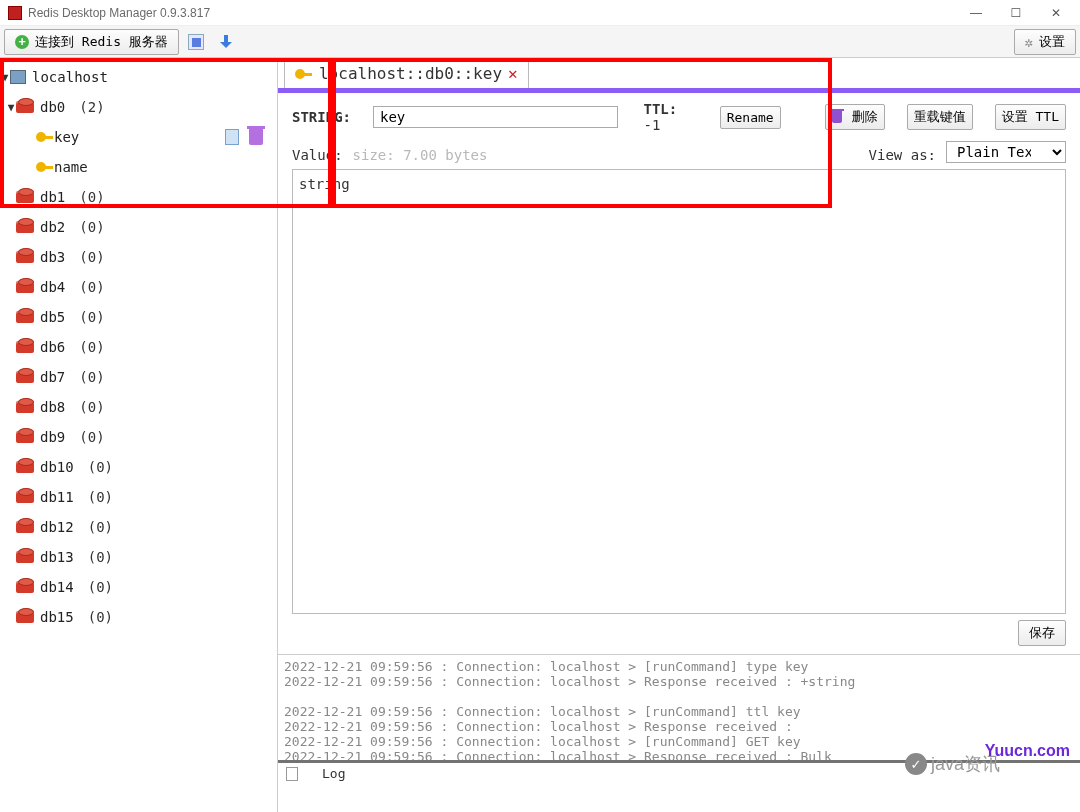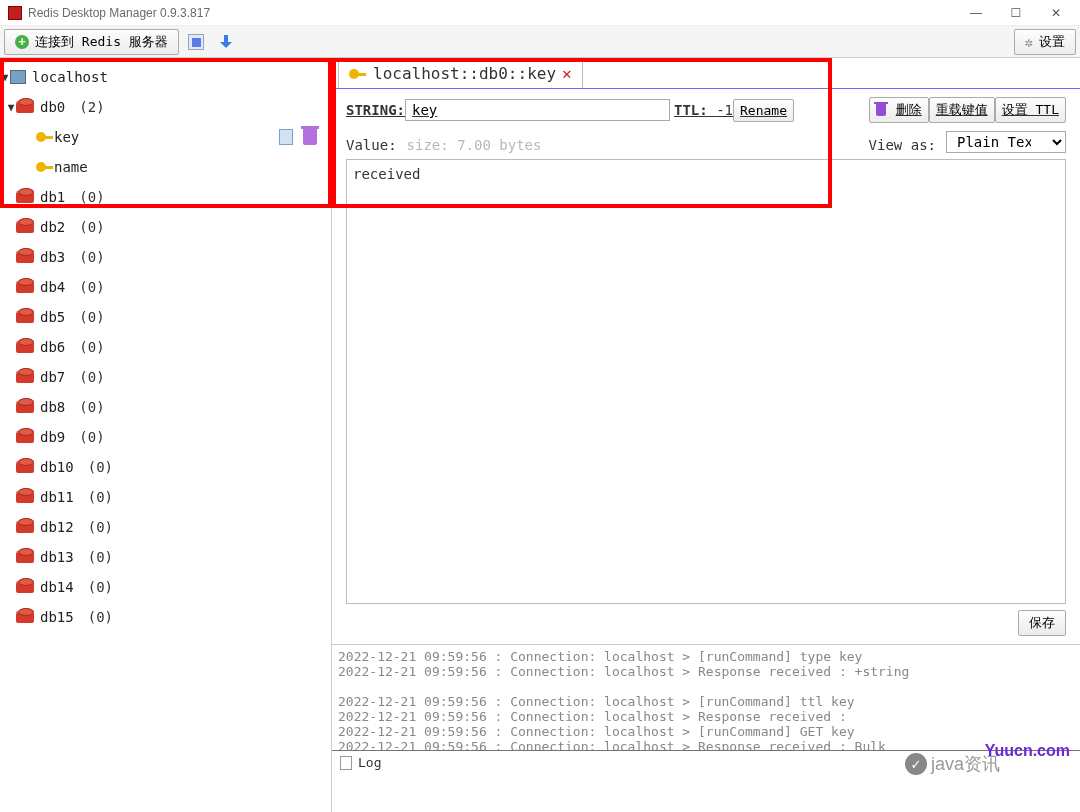--- a/index.html
+++ b/index.html
@@ -112,26 +112,25 @@
   background:#fff;
   font-family: "SimSun","NSimSun",monospace;
   font-size:16px;
   border-radius:2px 2px 0 0;
   cursor:pointer;
 }
 .tab .close { color:#d02020; font-weight:bold; cursor:pointer; }
 .detail-bar {
   display:flex;
   align-items:center;
-  gap:0;
+  gap:22px;
   padding: 8px 14px 4px;
   font-family: "SimSun","NSimSun",monospace;
   font-size:14px;
-  border-top:1px solid #8b5cf6;
-  text-decoration:underline;
+  border-top:5px solid #8b5cf6;
 }
 .detail-bar input[type=text].keyname {
   width:265px;
   font-family: inherit;
   font-size:14px;
   padding:2px 6px;
   border:1px solid #aaa;
 }
 .detail-bar .ttl-group { margin-left:4px; }
 .detail-bar .spacer { flex:1; }
@@ -181,23 +180,23 @@
   padding: 4px 6px;
   font-family: "SimSun","NSimSun",monospace;
   font-size: 13px;
   color:#888;
   white-space:pre;
 }
 .logtab {
   height:24px;
   display:flex;
   align-items:center;
-  gap:6px;
+  gap:24px;
   padding:0 8px;
-  border-top:1px solid #737373;
+  border-top:3px solid #737373;
   font-family: "SimSun","NSimSun",monospace;
 }
 .logtab .log-icon { width:12px;height:14px;border:1px solid #999; background:#fff; position:relative; }
 .redbox1 {
   position:absolute;
   border:4px solid #f00;
   pointer-events:none;
   left:0; top:58px;
   width:332px; height:150px;
   z-index:5;
@@ -441,21 +440,21 @@
       <span>Value:</span>
       <span class="size">size: 7.00 bytes</span>
       <span class="spacer"></span>
       <span>View as:</span>
       <select>
         <option>Plain Text</option>
       </select>
     </div>
 
     <div class="value-box">
-      <span>received</span>
+      <span>string</span>
     </div>
 
     <div class="save-row">
       <button class="btn">
           <span>保存</span>
         </button>
     </div>
 
     <div class="logpane">
       <div class="logtext">2022-12-21 09:59:56 : Connection: localhost &gt; [runCommand] type key

